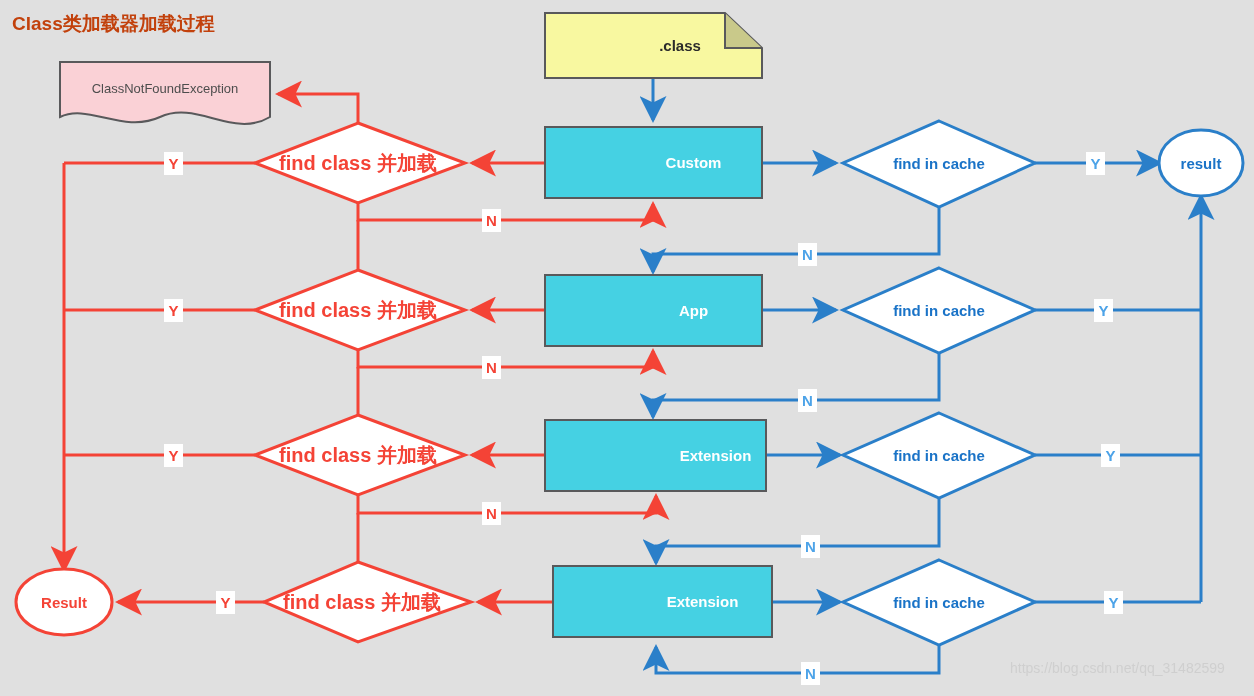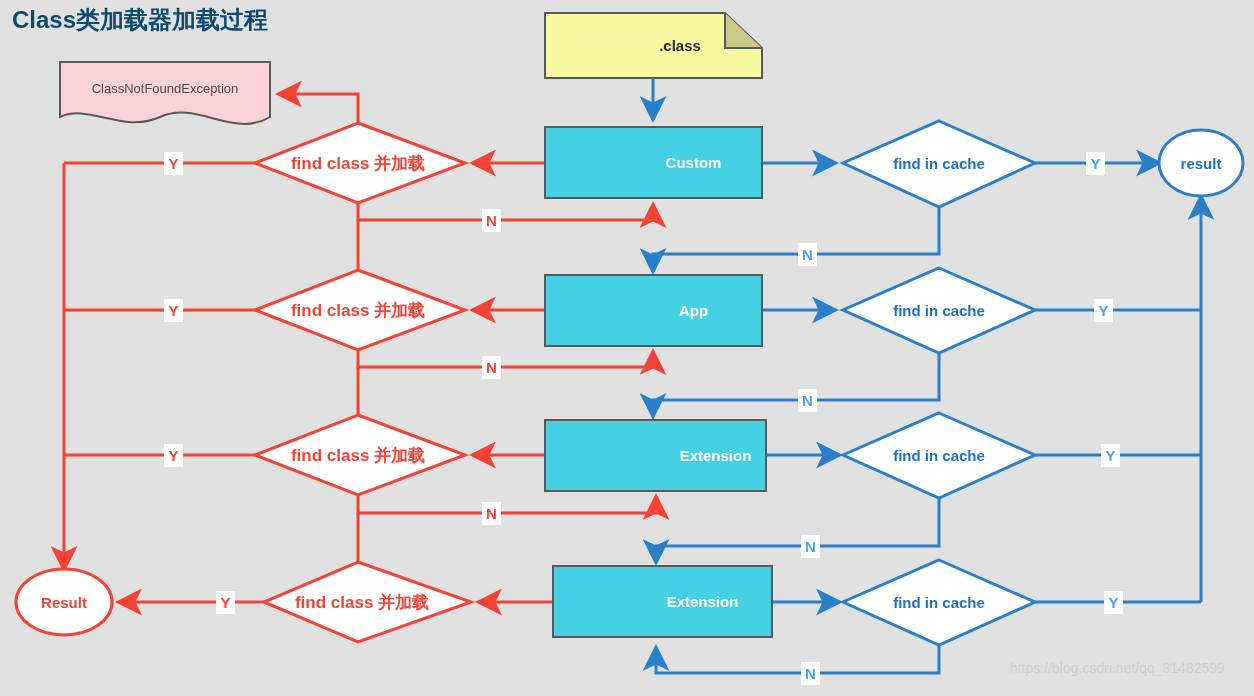--- a/index.html
+++ b/index.html
@@ -7,42 +7,42 @@
     width:1254px;height:696px;
     background:#e0e0e0;
     font-family:"Liberation Sans", sans-serif;
     overflow:hidden;
     position:relative;
   }
   #stage{position:absolute;left:0;top:0;width:1254px;height:696px;}
   svg.diagram{position:absolute;left:0;top:0;width:1254px;height:696px;}
 
   .title{
-    position:absolute;left:12px;top:4px;
-    font-size:24px;font-weight:bold;color:#0c4a6e;
+    position:absolute;left:12px;top:11px;
+    font-size:19px;font-weight:bold;color:#c2410c;
     letter-spacing:0px;
     white-space:nowrap;
   }
   .watermark{
     position:absolute;left:1010px;top:660px;
     font-size:14px;color:#cfcfcf;
     white-space:nowrap;
   }
   
   .node-label{
     position:absolute;
     display:flex;align-items:center;justify-content:center;
     font-weight:bold;
     white-space:nowrap;
     pointer-events:none;
   }
   .lbl-box{color:#ffffff;font-size:15px;margin-left:40px;}
   .lbl-note{color:#4d4d4d;font-size:13px;font-weight:normal;}
   .lbl-class{color:#2b2b2b;font-size:15px;}
-  .lbl-red{color:#f44336;font-size:17px;}
+  .lbl-red{color:#f44336;font-size:20px;}
   .lbl-blue{color:#1a73c7;font-size:15px;text-align:center;}
   .edge-label{
     position:absolute;
     background:#ffffff;
     font-weight:bold;font-size:15px;
     display:flex;align-items:center;justify-content:center;
     width:19px;height:23px;
     pointer-events:none;
   }
   .el-red{color:#f44336;}

